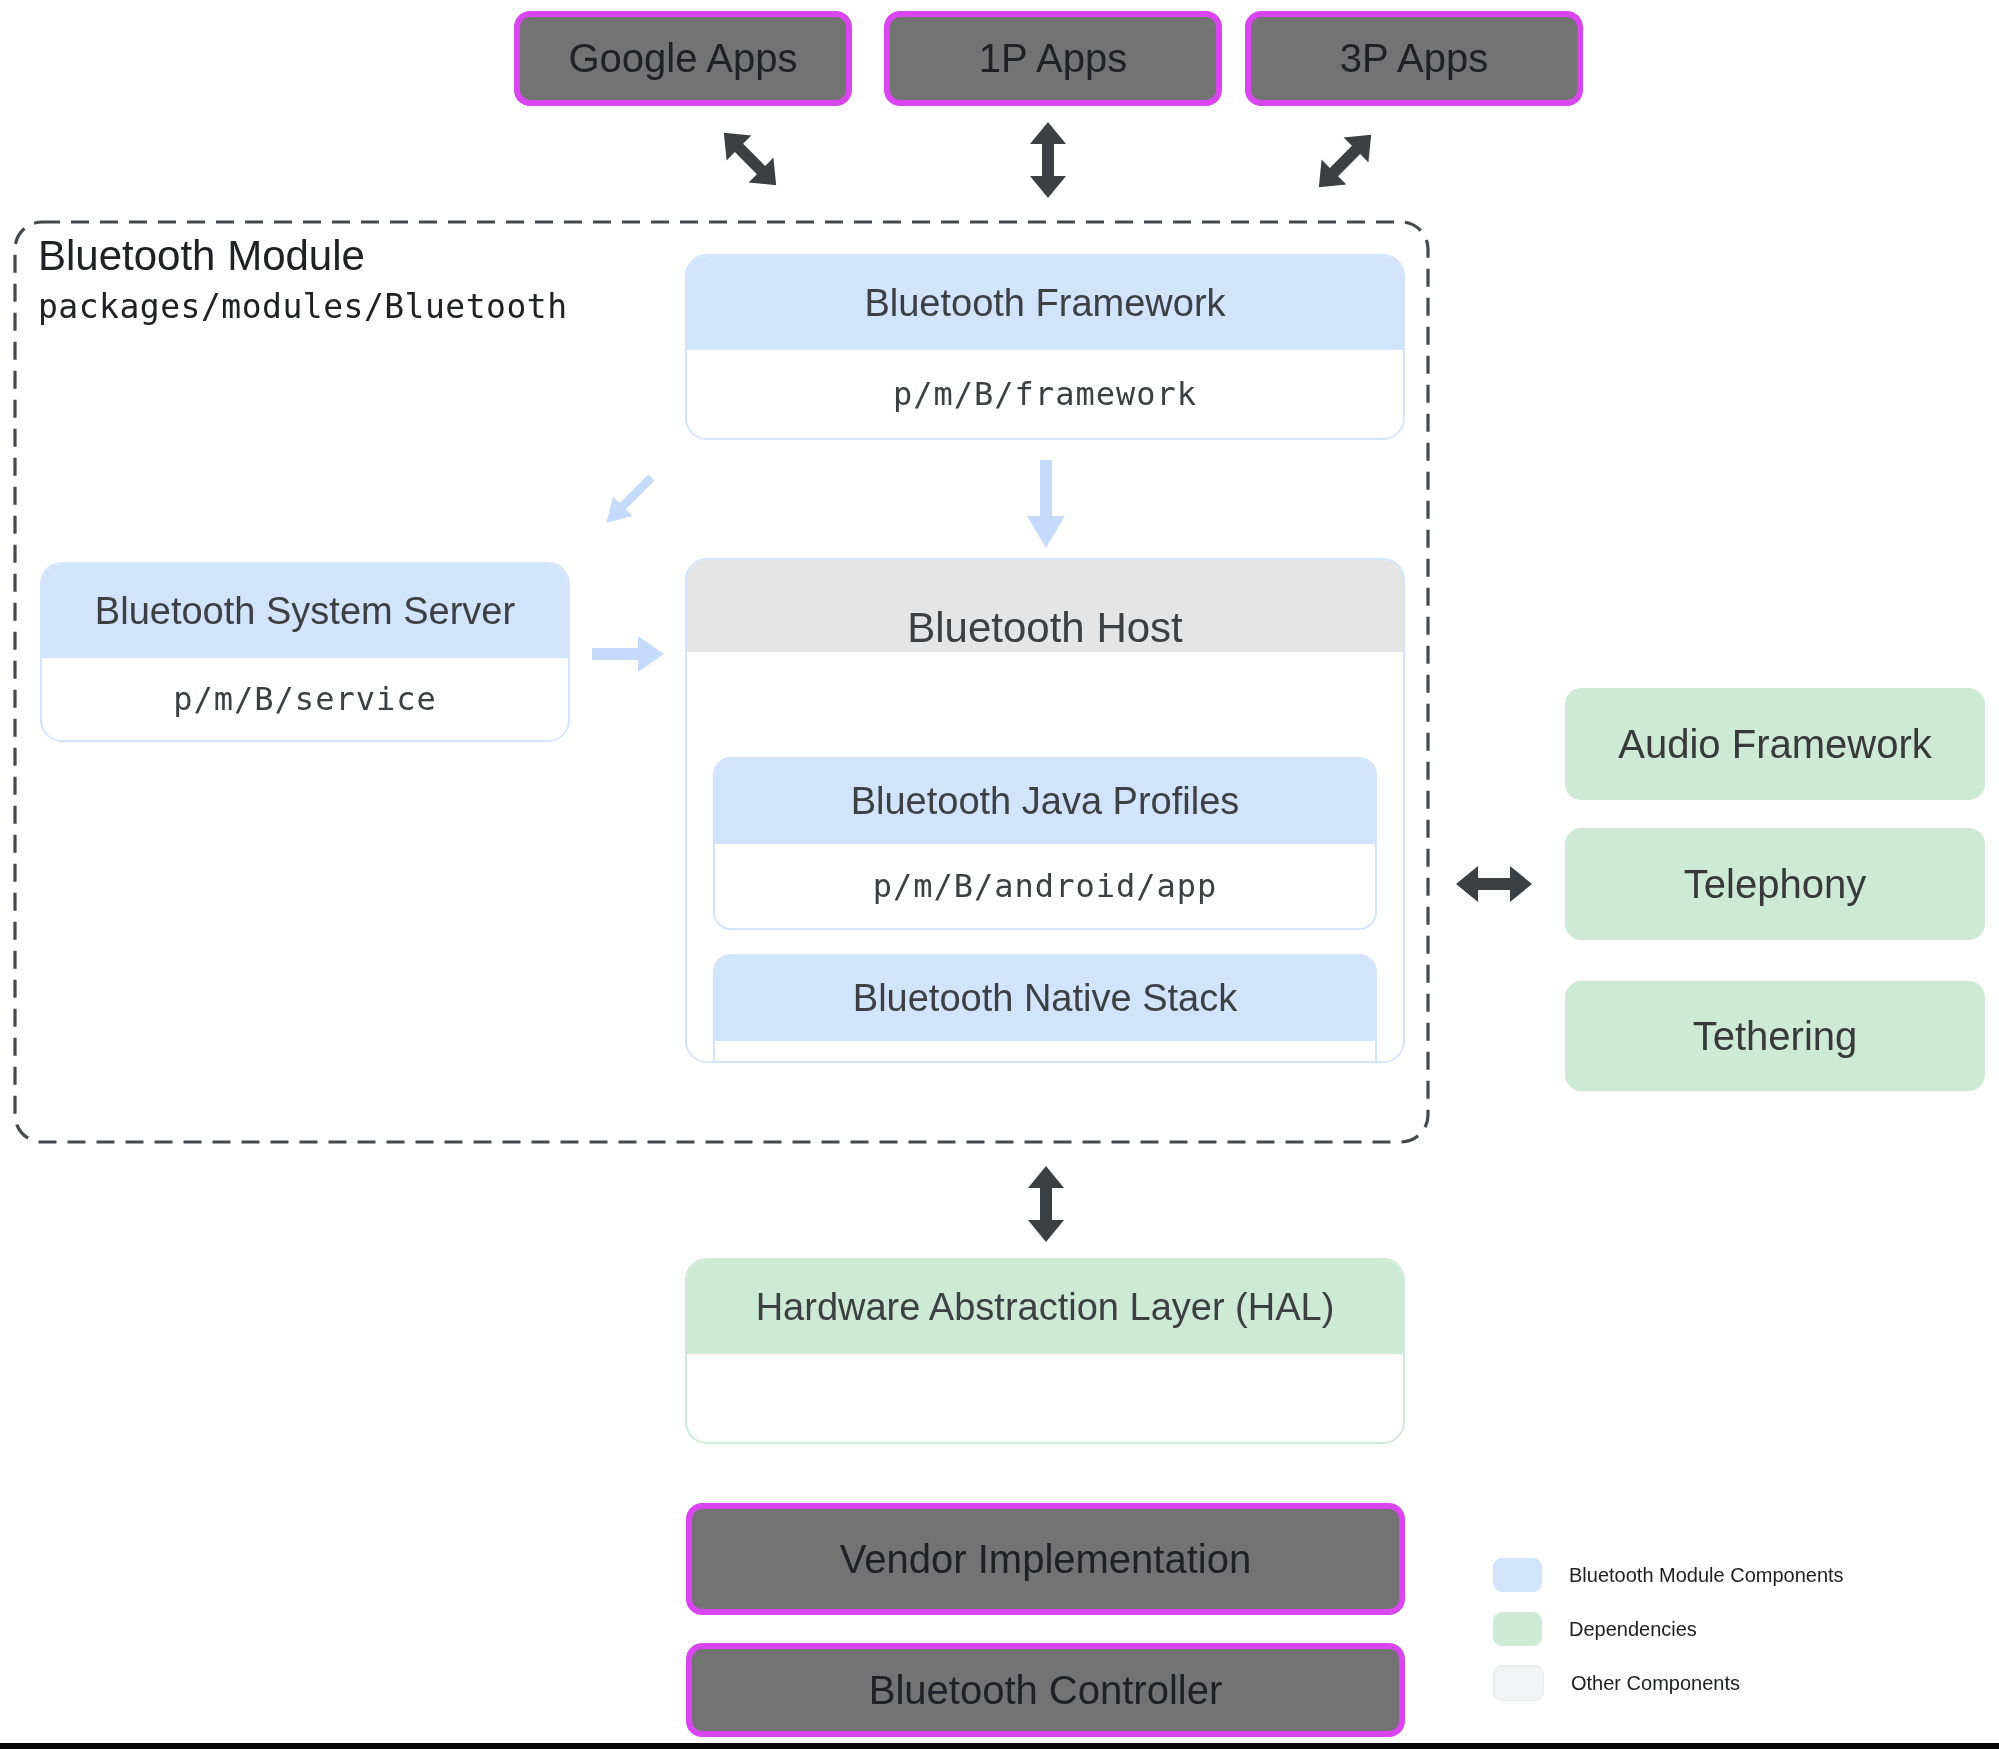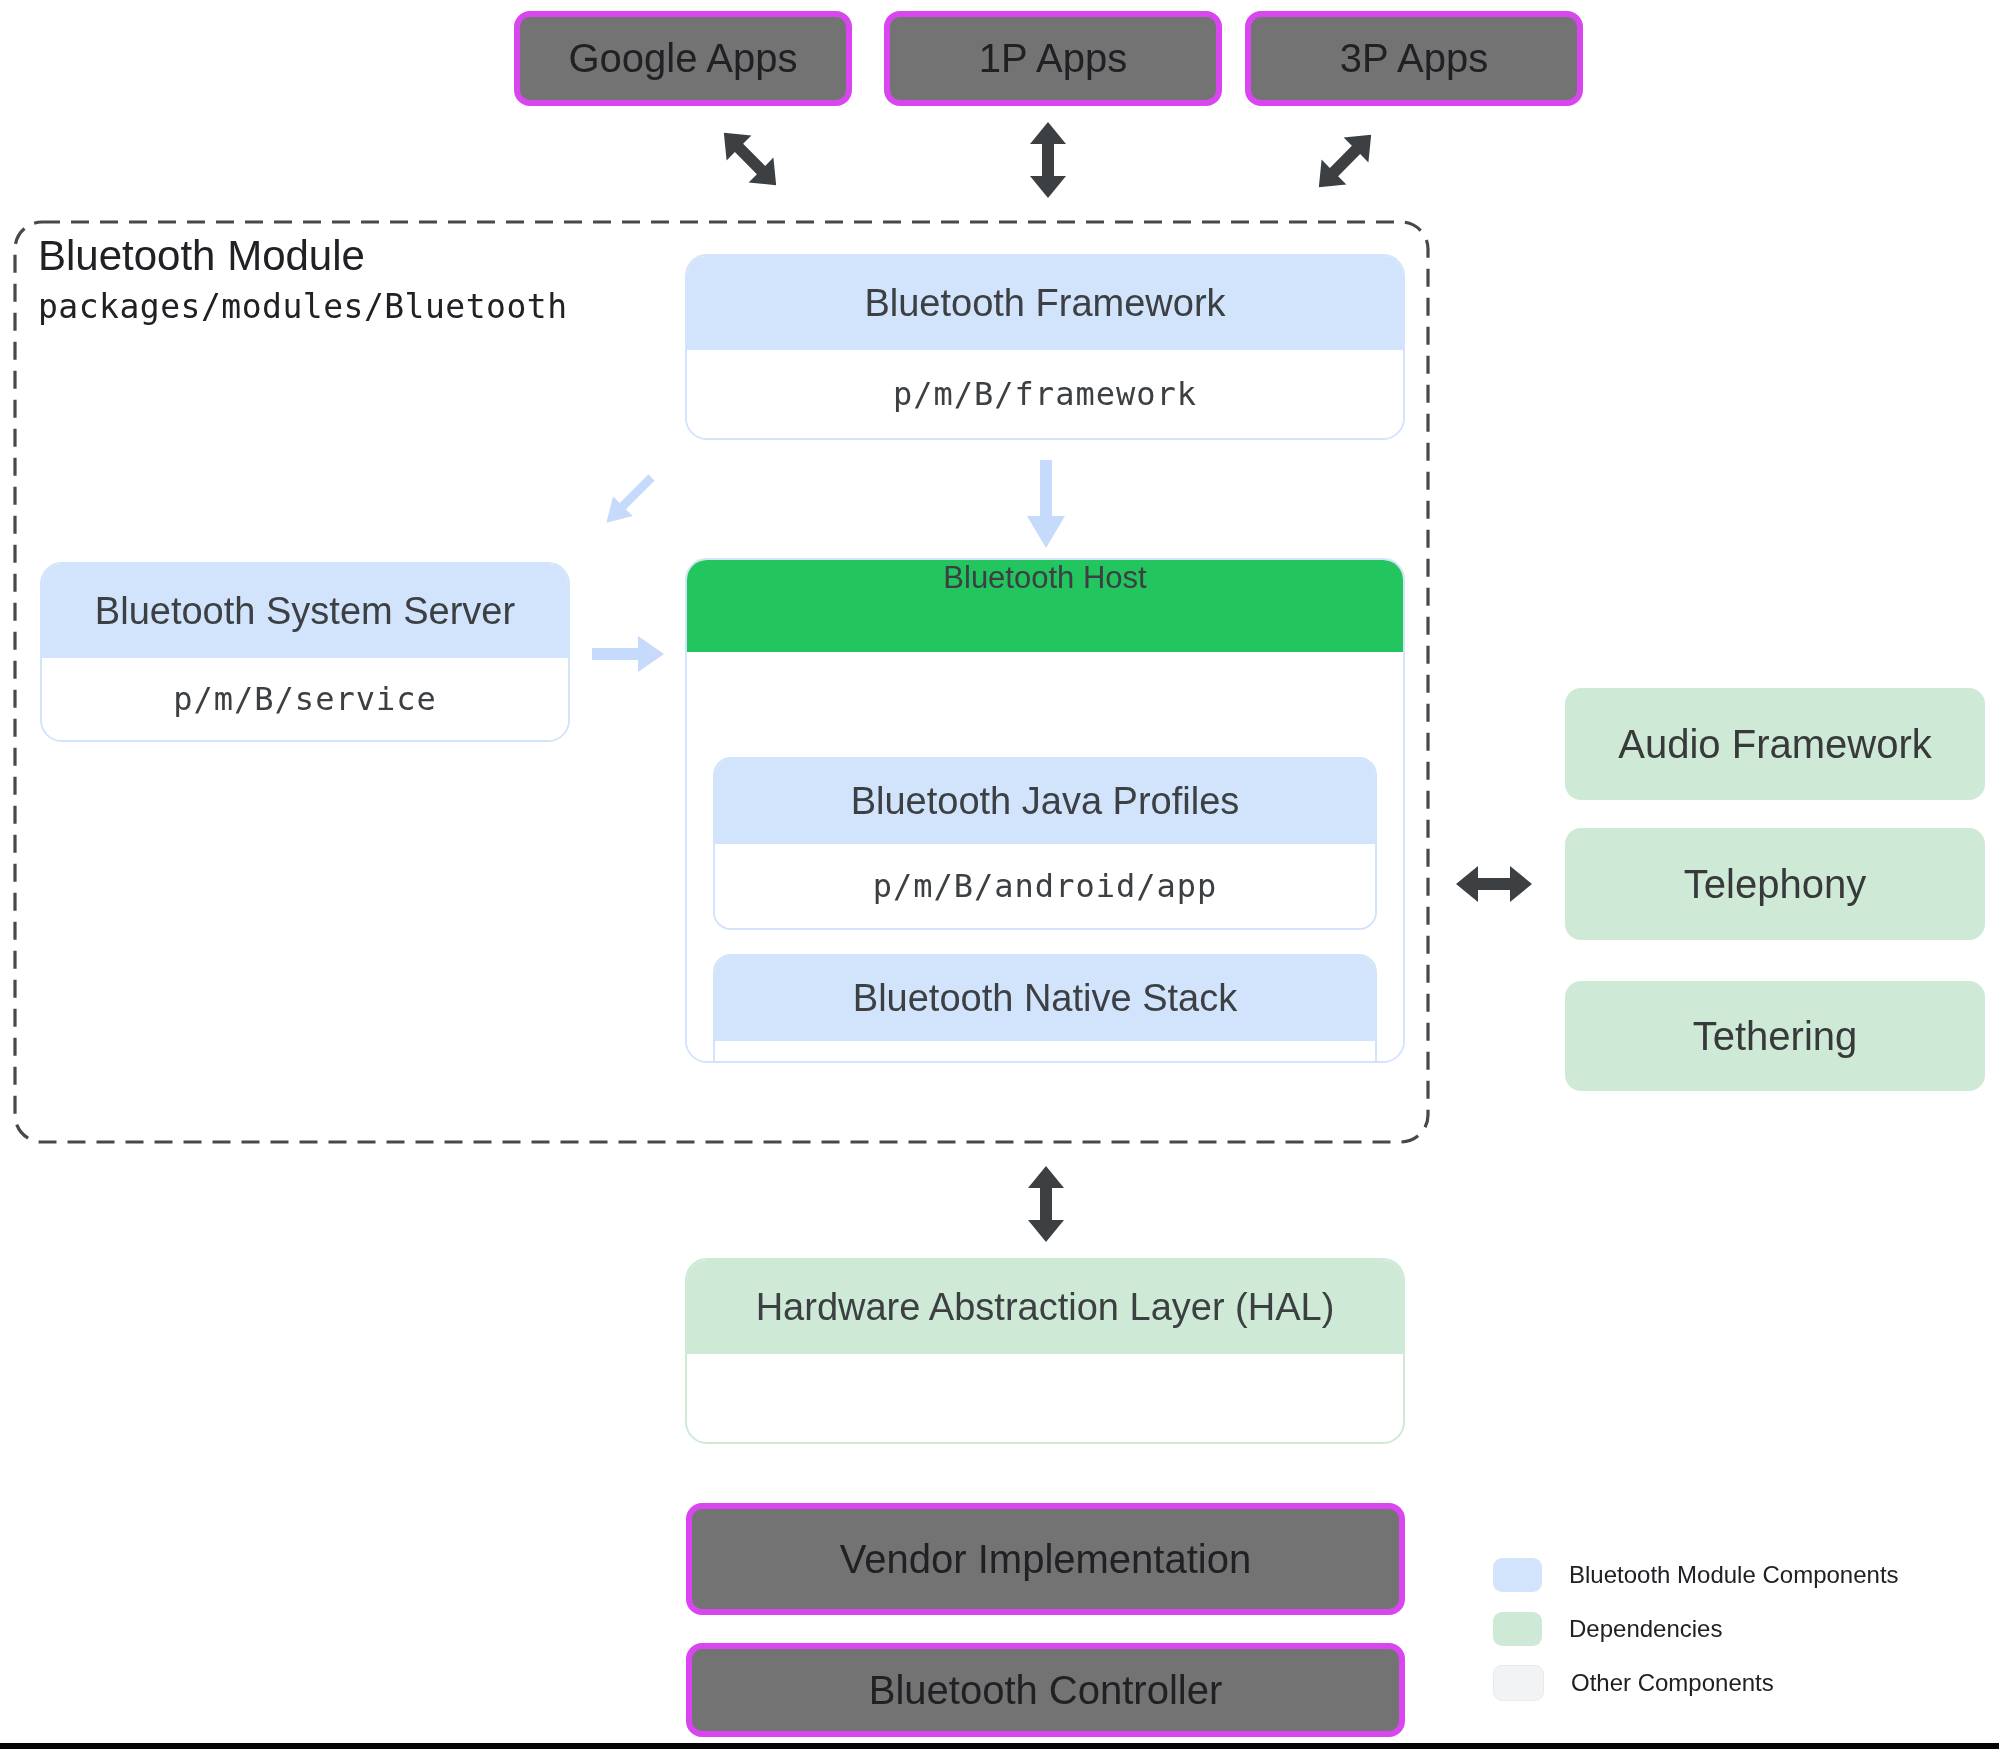--- a/index.html
+++ b/index.html
@@ -40,35 +40,35 @@
   .mono{
     font-family:"DejaVu Sans Mono",monospace;
     font-size:32px;color:#3c4043;letter-spacing:1px;
   }
   
   .host-box{
     display:flex;flex-direction:column;
     border:2px solid #d2e3fc;border-radius:22px;overflow:hidden;background:#fff;
   }
   .host-header{
-    display:flex;align-items:flex-start;justify-content:center;
-    background:#22c55e;font-size:31px;color:#3c4043;
+    display:flex;align-items:flex-end;justify-content:center;
+    background:#e5e5e5;font-size:42px;color:#3c4043;
     height:92px;flex:none;
   }
   .host-body{position:relative;flex:1;background:#ffffff;}
   .sub-box{border-radius:18px;}
   .sub-box .split-header{font-size:38px;}
   
   .module-title{font-size:42px;color:#202124;line-height:52px;white-space:nowrap;}
   .module-path{font-family:"DejaVu Sans Mono",monospace;font-size:33px;color:#202124;line-height:46px;white-space:nowrap;letter-spacing:0.5px;}
   
   .legend-row{display:flex;align-items:center;height:42px;}
   .legend-swatch{width:49px;height:34px;border-radius:9px;flex:none;}
   .legend-swatch.outlined{border:1px solid #e8eaed;}
-  .legend-label{margin-left:27px;font-size:24px;color:#202124;white-space:nowrap;}
+  .legend-label{margin-left:27px;font-size:20px;color:#202124;white-space:nowrap;}
   
   .arrow-dark{color:#3c4043;}
   .arrow-light{color:#c6dafc;}
   svg{display:block;}
   .bottom-bar{background:#050505;}
 </style>
 </head>
 <body>
 
 <div class="canvas">

